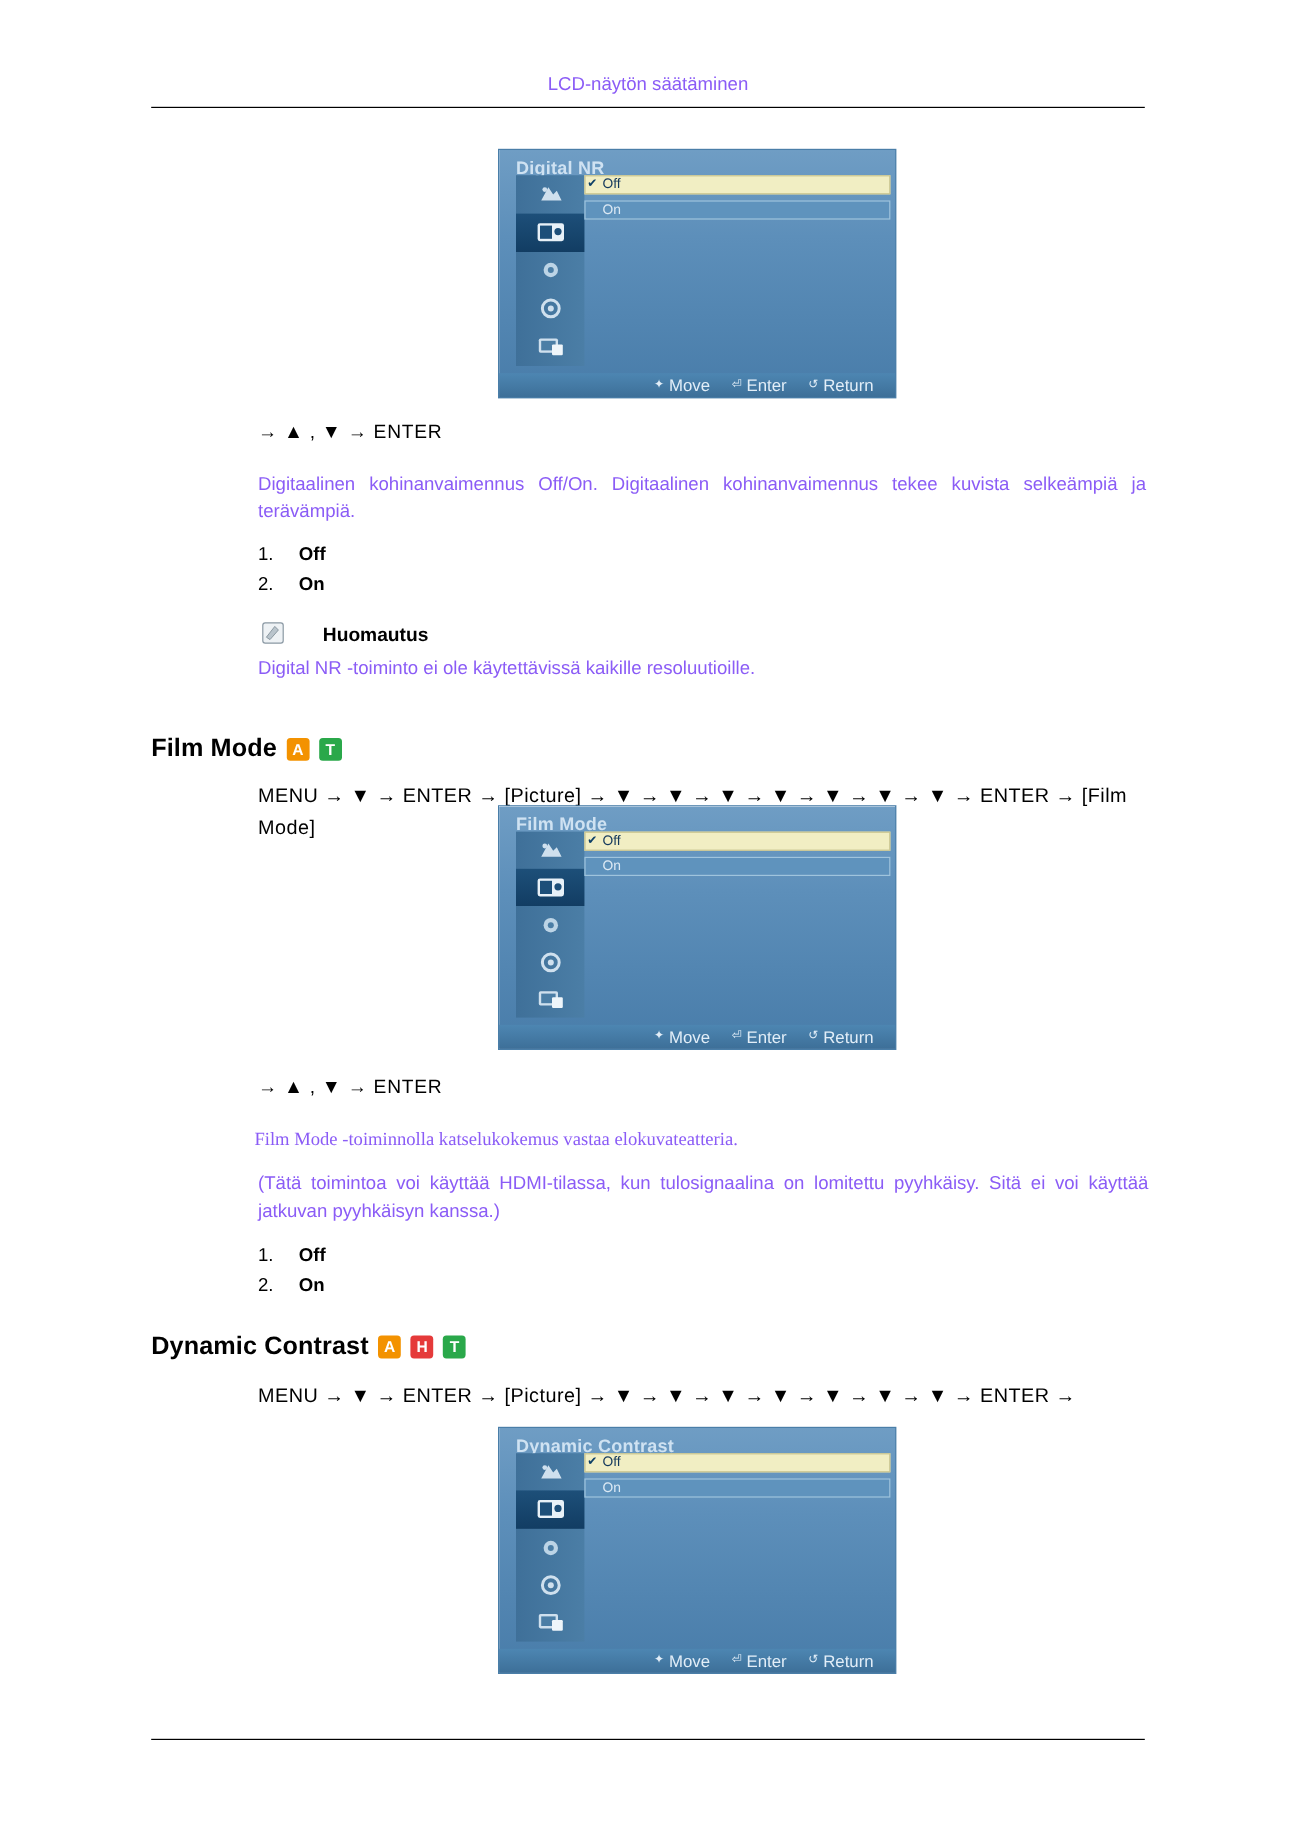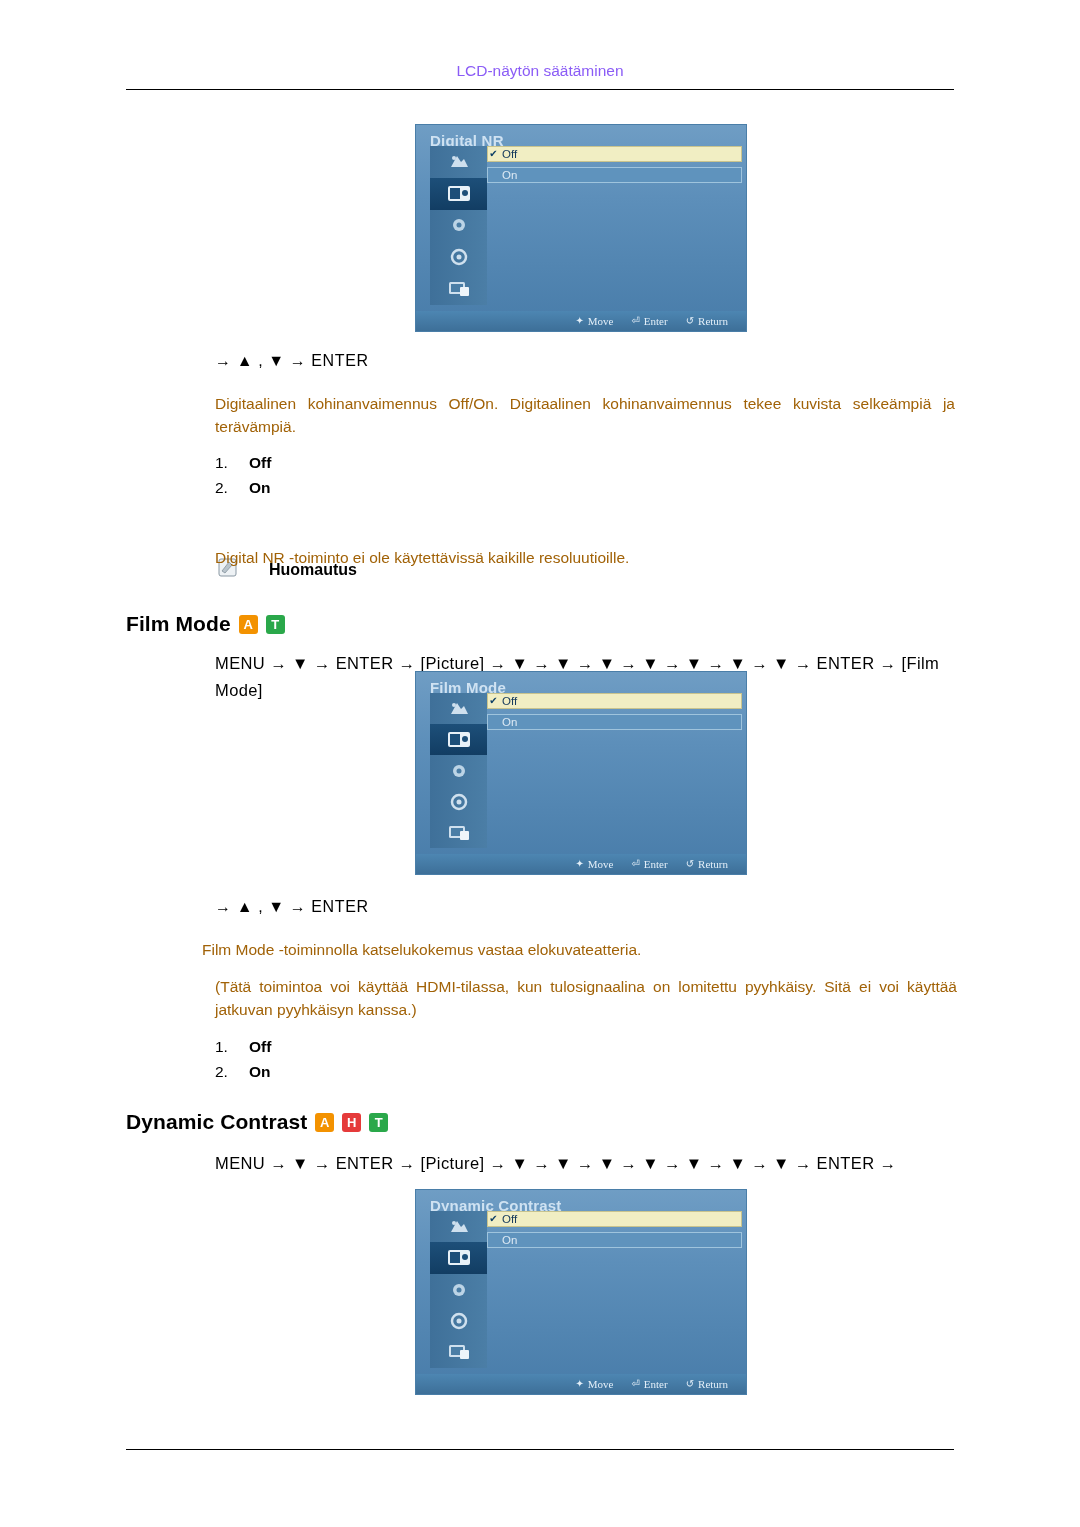--- a/index.html
+++ b/index.html
@@ -131,43 +131,42 @@
     height: 20px;
     background: linear-gradient(to bottom, #4d86b2, #3d6f98);
     display: flex;
     align-items: center;
     justify-content: flex-end;
     gap: 18px;
     padding-right: 18px;
     box-sizing: border-box;
   }
   .osd-footer span.t {
-    font-size: 11px;
+    font-size: 14px;
     color: #e2eef8;
-    font-family: Liberation Serif, serif;
   }
   .osd-footer .grp {
     display: flex;
     align-items: center;
     gap: 4px;
   }
   .glyph { font-size: 10px; color: #e2eef8; line-height: 1; }
 
   
   .path {
     position: absolute;
     font-size: 16px;
     letter-spacing: .6px;
     color: #000;
   }
   .para {
     position: absolute;
     font-size: 15.5px;
     line-height: 23px;
-    color: #a16207;
+    color: #8b5cf6;
     text-align: justify;
   }
   .numlist {
     position: absolute;
     font-size: 15.5px;
     line-height: 25px;
   }
   .numlist div { display: flex; }
   .numlist .n { width: 34px; }
   .numlist .v { font-weight: bold; }
@@ -290,21 +289,21 @@
     <div>
       <span class="n">1.</span>
       <span class="v">Off</span>
     </div>
     <div>
       <span class="n">2.</span>
       <span class="v">On</span>
     </div>
   </div>
 
-  <div class="note-title" style="left:218px; top:558px;gap:32px;">
+  <div class="note-title" style="left:218px; top:518px;gap:32px;">
     <span>
       <svg width="19" height="19" viewBox="0 0 19 19">
           <rect x="1" y="1" width="17" height="17" rx="2" fill="#eef2f5" stroke="#8a98a3"></rect>
           <path d="M4 13 L11 4 L14 7 L7 15 Z" fill="#b9c4cc" stroke="#7d8b95" stroke-width=".7"></path>
         </svg>
     </span>
     <span>Huomautus</span>
   </div>
 
   <div class="para" style="left:215px; top:546px; width:740px;">Digital NR -toiminto ei ole käytettävissä kaikille resoluutioille.</div>
@@ -376,21 +375,21 @@
       </div>
       <div class="grp">
         <span class="glyph">↺</span>
         <span class="t">Return</span>
       </div>
     </div>
   </div>
 
   <div class="path" style="left:215px; top:898px;">→ ▲ , ▼ → ENTER</div>
 
-  <div class="para" style="left:202px; top:938px; width:740px;">Film Mode -toiminnolla katselukokemus vastaa elokuvateatteria.</div>
+  <div class="para" style="left:212px; top:938px; width:740px;font-family:Liberation Serif, serif;">Film Mode -toiminnolla katselukokemus vastaa elokuvateatteria.</div>
 
   <div class="para" style="left:215px; top:975px; width:742px;">(Tätä toimintoa voi käyttää HDMI-tilassa, kun tulosignaalina on lomitettu pyyhkäisy. Sitä ei voi käyttää jatkuvan pyyhkäisyn kanssa.)</div>
 
   <div class="numlist" style="left:215px; top:1034px;">
     <div>
       <span class="n">1.</span>
       <span class="v">Off</span>
     </div>
     <div>
       <span class="n">2.</span>

